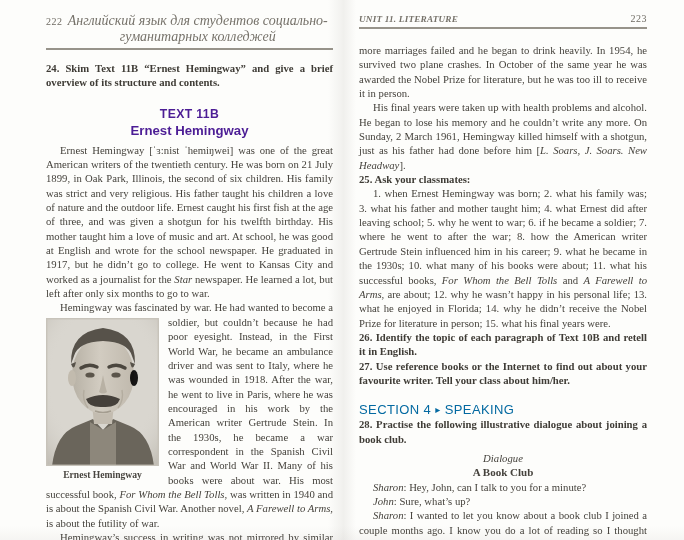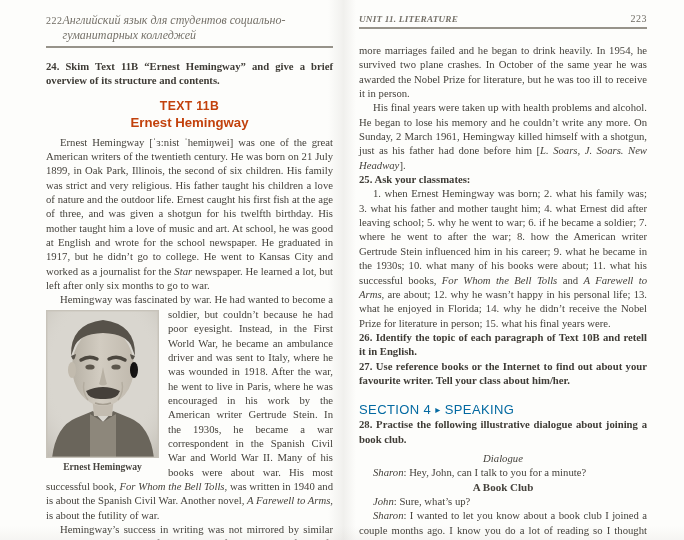--- a/index.html
+++ b/index.html
@@ -26,36 +26,36 @@
   .page.left  { padding:13px 9px 0 46px; }
   .page.right { padding:13px 37px 16px 17px; }
 
   .header {
     display:flex; align-items:baseline;
     border-bottom:2.4px solid #97938a;
     padding-bottom:3px; color:#76726a;
   }
   .header .pnum { font-size:10px; color:#6e6a62; letter-spacing:0.5px; }
   .header .rtitle { flex:1; font-style:italic; }
-  .page.left  .header .rtitle { text-align:left; font-size:12px; }
+  .page.left  .header .rtitle { text-align:center; font-size:14px; }
   .page.right .header .rtitle { text-align:left; font-size:9.2px; font-weight:bold; letter-spacing:0.2px; }
 
   .bt {
     font-size:10.7px; line-height:14.35px; text-align:justify;
     color:#45423c; margin:0;
   }
   .ind { text-indent:14px; }
   .it { font-style:italic; }
 
   .ex { font-weight:bold; color:#3f3c36; }
   .ex24 { margin-top:11px; }
 
   .texthead {
     text-align:center; font-family:"Liberation Sans", sans-serif;
-    font-weight:bold; color:#c2410c; margin-top:11px; margin-bottom:5px;
+    font-weight:bold; color:#4c1d95; margin-top:17px; margin-bottom:5px;
   }
   .texthead .l1 { font-size:12.2px; letter-spacing:0.4px; }
   .texthead .l2 { font-size:13.2px; margin-top:2px; }
 
   .photo-float {
     float:left; width:113px; margin:3px 9px 1px 0; text-indent:0;
   }
   .photo-float svg { display:block; width:113px; height:148px; }
   .caption {
     display:block; text-align:center; font-weight:bold;
@@ -165,21 +165,21 @@
 
     <p class="section">
       <span>SECTION 4</span>
       <span class="arrow">▸</span>
       <span>SPEAKING</span>
     </p>
 
     <p class="bt ex mt7">28. Practise the following illustrative dialogue about joining a book club.</p>
 
     <p class="bt center dlg-label">Dialogue</p>
+    <p class="bt center dlg-title">A Book Club</p>
+
     <p class="bt ind"><span class="it">Sharon</span><span>: Hey, John, can I talk to you for a minute?</span></p>
-
-    <p class="bt center dlg-title">A Book Club</p>
     <p class="bt ind"><span class="it">John</span><span>: Sure, what’s up?</span></p>
     <p class="bt ind"><span class="it">Sharon</span><span>: I wanted to let you know about a book club I joined a couple months ago. I know you do a lot of reading so I thought you might want to come with me next month.</span></p>
 
   </div>
 
 </div>
 
 </body></html>

